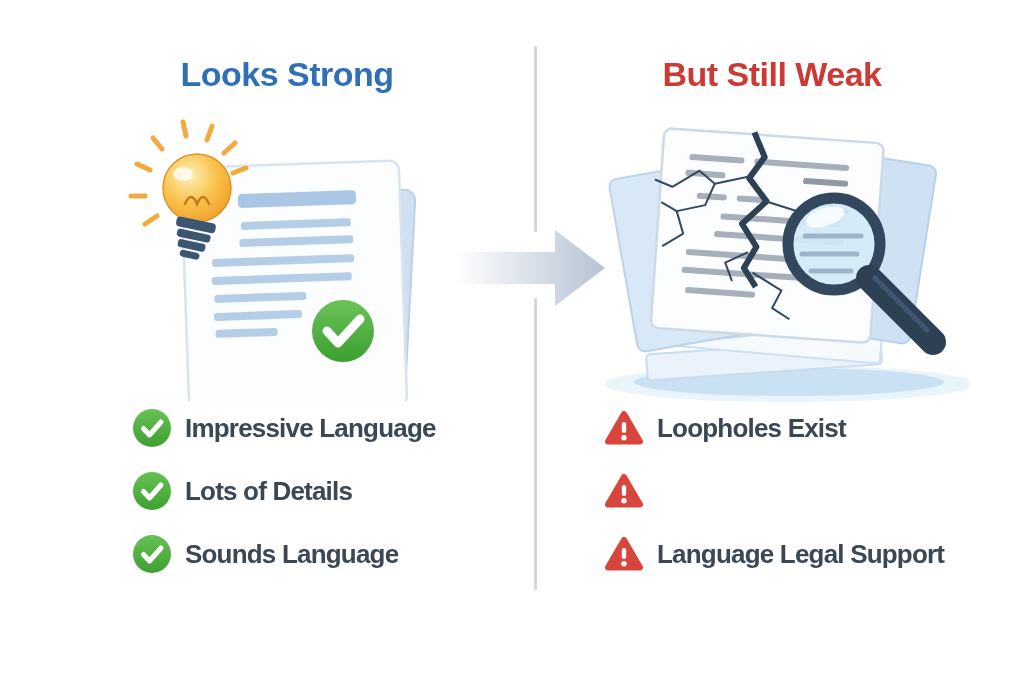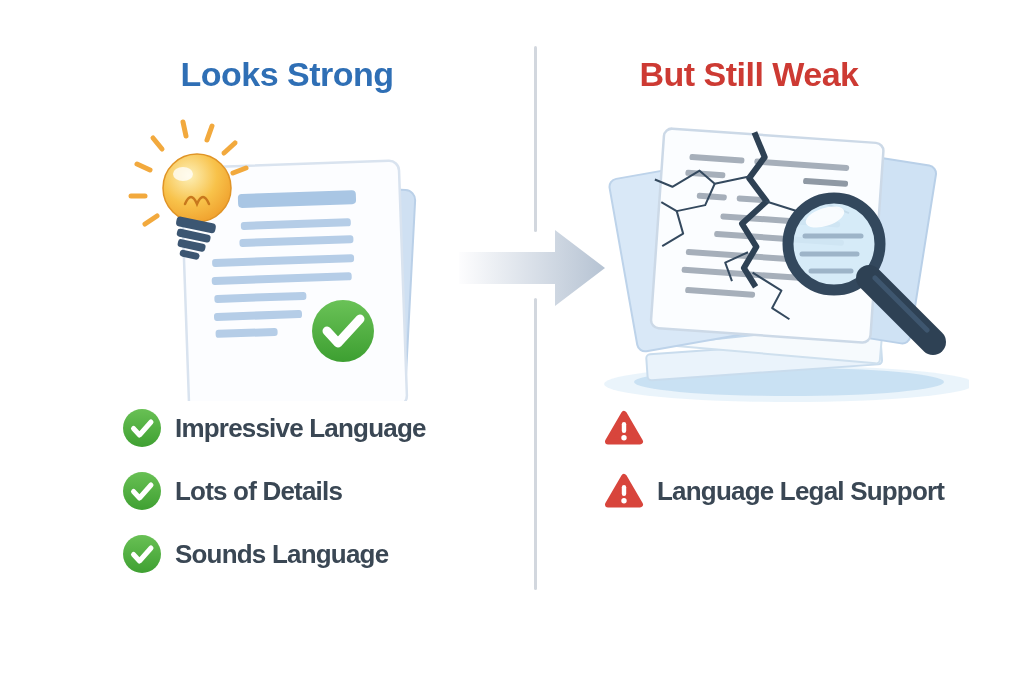--- a/index.html
+++ b/index.html
@@ -5,34 +5,34 @@
   html,body{margin:0;padding:0;background:#ffffff;}
   .canvas{
     position:relative;width:1024px;height:683px;background:#ffffff;
     font-family:"Liberation Sans",sans-serif;overflow:hidden;margin-left:27px;
   }
   .title{
     position:absolute;top:55px;margin:0;text-align:center;
     font-size:34px;font-weight:bold;letter-spacing:-0.5px;
   }
   .left-title{left:50px;width:420px;color:#2f6fb5;}
-  .right-title{left:512px;width:420px;color:#cd3a33;}
+  .right-title{left:535px;width:420px;color:#cd3a33;}
   .divider{
     position:absolute;left:507px;width:3px;background:#d2d7de;border-radius:2px;
   }
   .divider-top{top:46px;height:186px;}
   .divider-bottom{top:298px;height:292px;}
   .illustration{position:absolute;}
   .illus-left{left:88px;top:116px;}
   .illus-right{left:572px;top:114px;}
   .arrow-wrap{position:absolute;left:428px;top:226px;}
   .feature-list{
     position:absolute;top:408px;list-style:none;margin:0;padding:0;
   }
-  .feature-list-left{left:95px;}
+  .feature-list-left{left:105px;}
   .feature-list-right{left:577px;}
   .feature-row{
     display:flex;align-items:center;height:40px;margin-bottom:23px;
   }
   .feature-icon{width:40px;height:40px;flex:0 0 40px;}
   .feature-label{
     margin-left:13px;font-size:26px;font-weight:bold;letter-spacing:-0.8px;
     color:#3a4754;white-space:nowrap;
   }
 </style>
@@ -212,24 +212,32 @@
     </li>
   </ul>
 
   <ul class="feature-list feature-list-right">
     <li class="feature-row">
       <svg class="feature-icon" viewBox="0 0 40 40">
         <polygon points="20,6 36,33.5 4,33.5" fill="#d8453c" stroke="#d8453c" stroke-width="6" stroke-linejoin="round"></polygon>
         <rect x="17.8" y="14" width="4.4" height="11" rx="2.2" fill="#ffffff"></rect>
         <circle cx="20" cy="29.8" r="2.7" fill="#ffffff"></circle>
       </svg>
+      <span class="feature-label">Loopholes Exist</span>
     </li>
     <li class="feature-row">
       <svg class="feature-icon" viewBox="0 0 40 40">
         <polygon points="20,6 36,33.5 4,33.5" fill="#d8453c" stroke="#d8453c" stroke-width="6" stroke-linejoin="round"></polygon>
         <rect x="17.8" y="14" width="4.4" height="11" rx="2.2" fill="#ffffff"></rect>
         <circle cx="20" cy="29.8" r="2.7" fill="#ffffff"></circle>
       </svg>
+    </li>
+    <li class="feature-row">
+      <svg class="feature-icon" viewBox="0 0 40 40">
+        <polygon points="20,6 36,33.5 4,33.5" fill="#d8453c" stroke="#d8453c" stroke-width="6" stroke-linejoin="round"></polygon>
+        <rect x="17.8" y="14" width="4.4" height="11" rx="2.2" fill="#ffffff"></rect>
+        <circle cx="20" cy="29.8" r="2.7" fill="#ffffff"></circle>
+      </svg>
       <span class="feature-label">Language Legal Support</span>
     </li>
   </ul>
 
 </div>
 
 </body></html>

